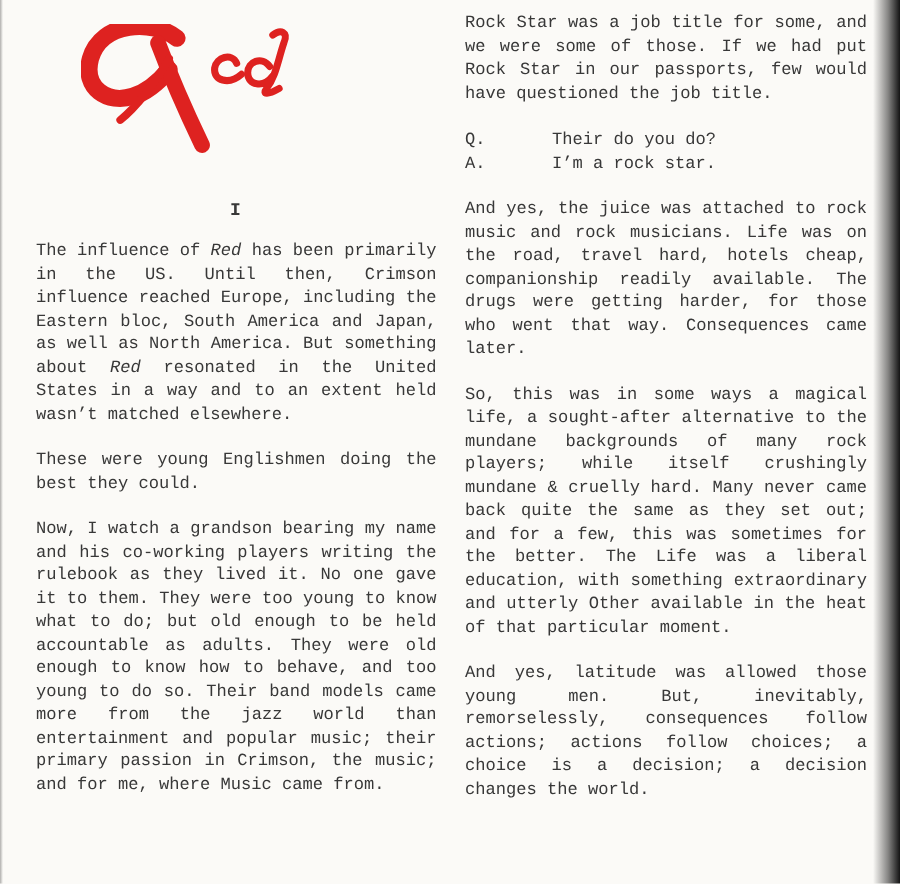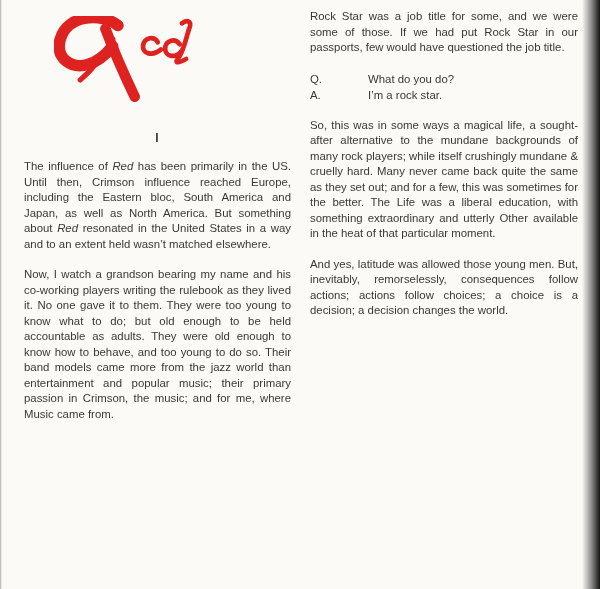--- a/index.html
+++ b/index.html
@@ -13,21 +13,21 @@
   }
   .page{position:absolute;inset:0;}
   .edge-right{
     position:absolute;top:0;right:0;width:18px;height:589px;
     background:linear-gradient(to right, rgba(0,0,0,0) 0%, rgba(40,40,40,0.55) 55%, #131313 100%);
   }
   .edge-left{
     position:absolute;top:0;left:0;width:2px;height:589px;
     background:linear-gradient(to right, rgba(0,0,0,0.30), rgba(0,0,0,0));
   }
-  .col{position:absolute;top:0;font-size:11.4px;line-height:15.5px;}
+  .col{position:absolute;top:0;font-size:11.4px;line-height:15.5px;font-family:Liberation Mono, monospace;}
   .col-left{left:24px;width:267px;}
   .col-right{left:310px;width:268px;padding-top:9px;}
   .para{margin:0 0 15px 0;text-align:justify;}
   .para:last-child{margin-bottom:0;}
   em{font-style:italic;}
   .section-heading{
     text-align:center;font-weight:bold;font-size:12px;letter-spacing:1px;
     margin:0 0 13px 0;
   }
   .logo-wrap{margin:16px 0 24px 30px;width:160px;}
@@ -60,39 +60,41 @@
           <path d="M122,7 C127,3 132,5 129,12 C125,24 124,33 118,41 C115,45 119,45 126,41" stroke-width="4.5"></path>
         </g>
       </svg>
     </div>
 
     <div class="section-heading h1-spacer">I</div>
 
     <p class="para"><span>The influence of </span><em>Red</em><span> has been primarily in the US. Until then, Crimson influence reached Europe, including the Eastern bloc, South America and Japan, as well as North America. But something about </span><em>Red</em><span> resonated in the United States in a way and to an extent held wasn’t matched elsewhere.</span></p>
 
 
+    <p class="para">These were young Englishmen doing the best they could.</p>
     <p class="para">Now, I watch a grandson bearing my name and his co-working players writing the rulebook as they lived it. No one gave it to them. They were too young to know what to do; but old enough to be held accountable as adults. They were old enough to know how to behave, and too young to do so. Their band models came more from the jazz world than entertainment and popular music; their primary passion in Crimson, the music; and for me, where Music came from.</p>
 
   </div>
 
   <div class="col col-right">
 
     <p class="para">Rock Star was a job title for some, and we were some of those. If we had put Rock Star in our passports, few would have questioned the job title.</p>
 
     <div class="qa">
       <div class="qa-row">
         <span class="qa-label">Q.</span>
-        <span>What do you do?</span>
+        <span>Their do you do?</span>
       </div>
       <div class="qa-row">
         <span class="qa-label">A.</span>
         <span>I’m a rock star.</span>
       </div>
     </div>
 
+    <p class="para">And yes, the juice was attached to rock music and rock musicians. Life was on the road, travel hard, hotels cheap, companionship readily available. The drugs were getting harder, for those who went that way. Consequences came later.</p>
     <p class="para">So, this was in some ways a magical life, a sought-after alternative to the mundane backgrounds of many rock players; while itself crushingly mundane &amp; cruelly hard. Many never came back quite the same as they set out; and for a few, this was sometimes for the better. The Life was a liberal education, with something extraordinary and utterly Other available in the heat of that particular moment.</p>
     <p class="para">And yes, latitude was allowed those young men. But, inevitably, remorselessly, consequences follow actions; actions follow choices; a choice is a decision; a decision changes the world.</p>
 
 
 
   </div>
 
   <div class="edge-left"></div>
   <div class="edge-right"></div>
 

